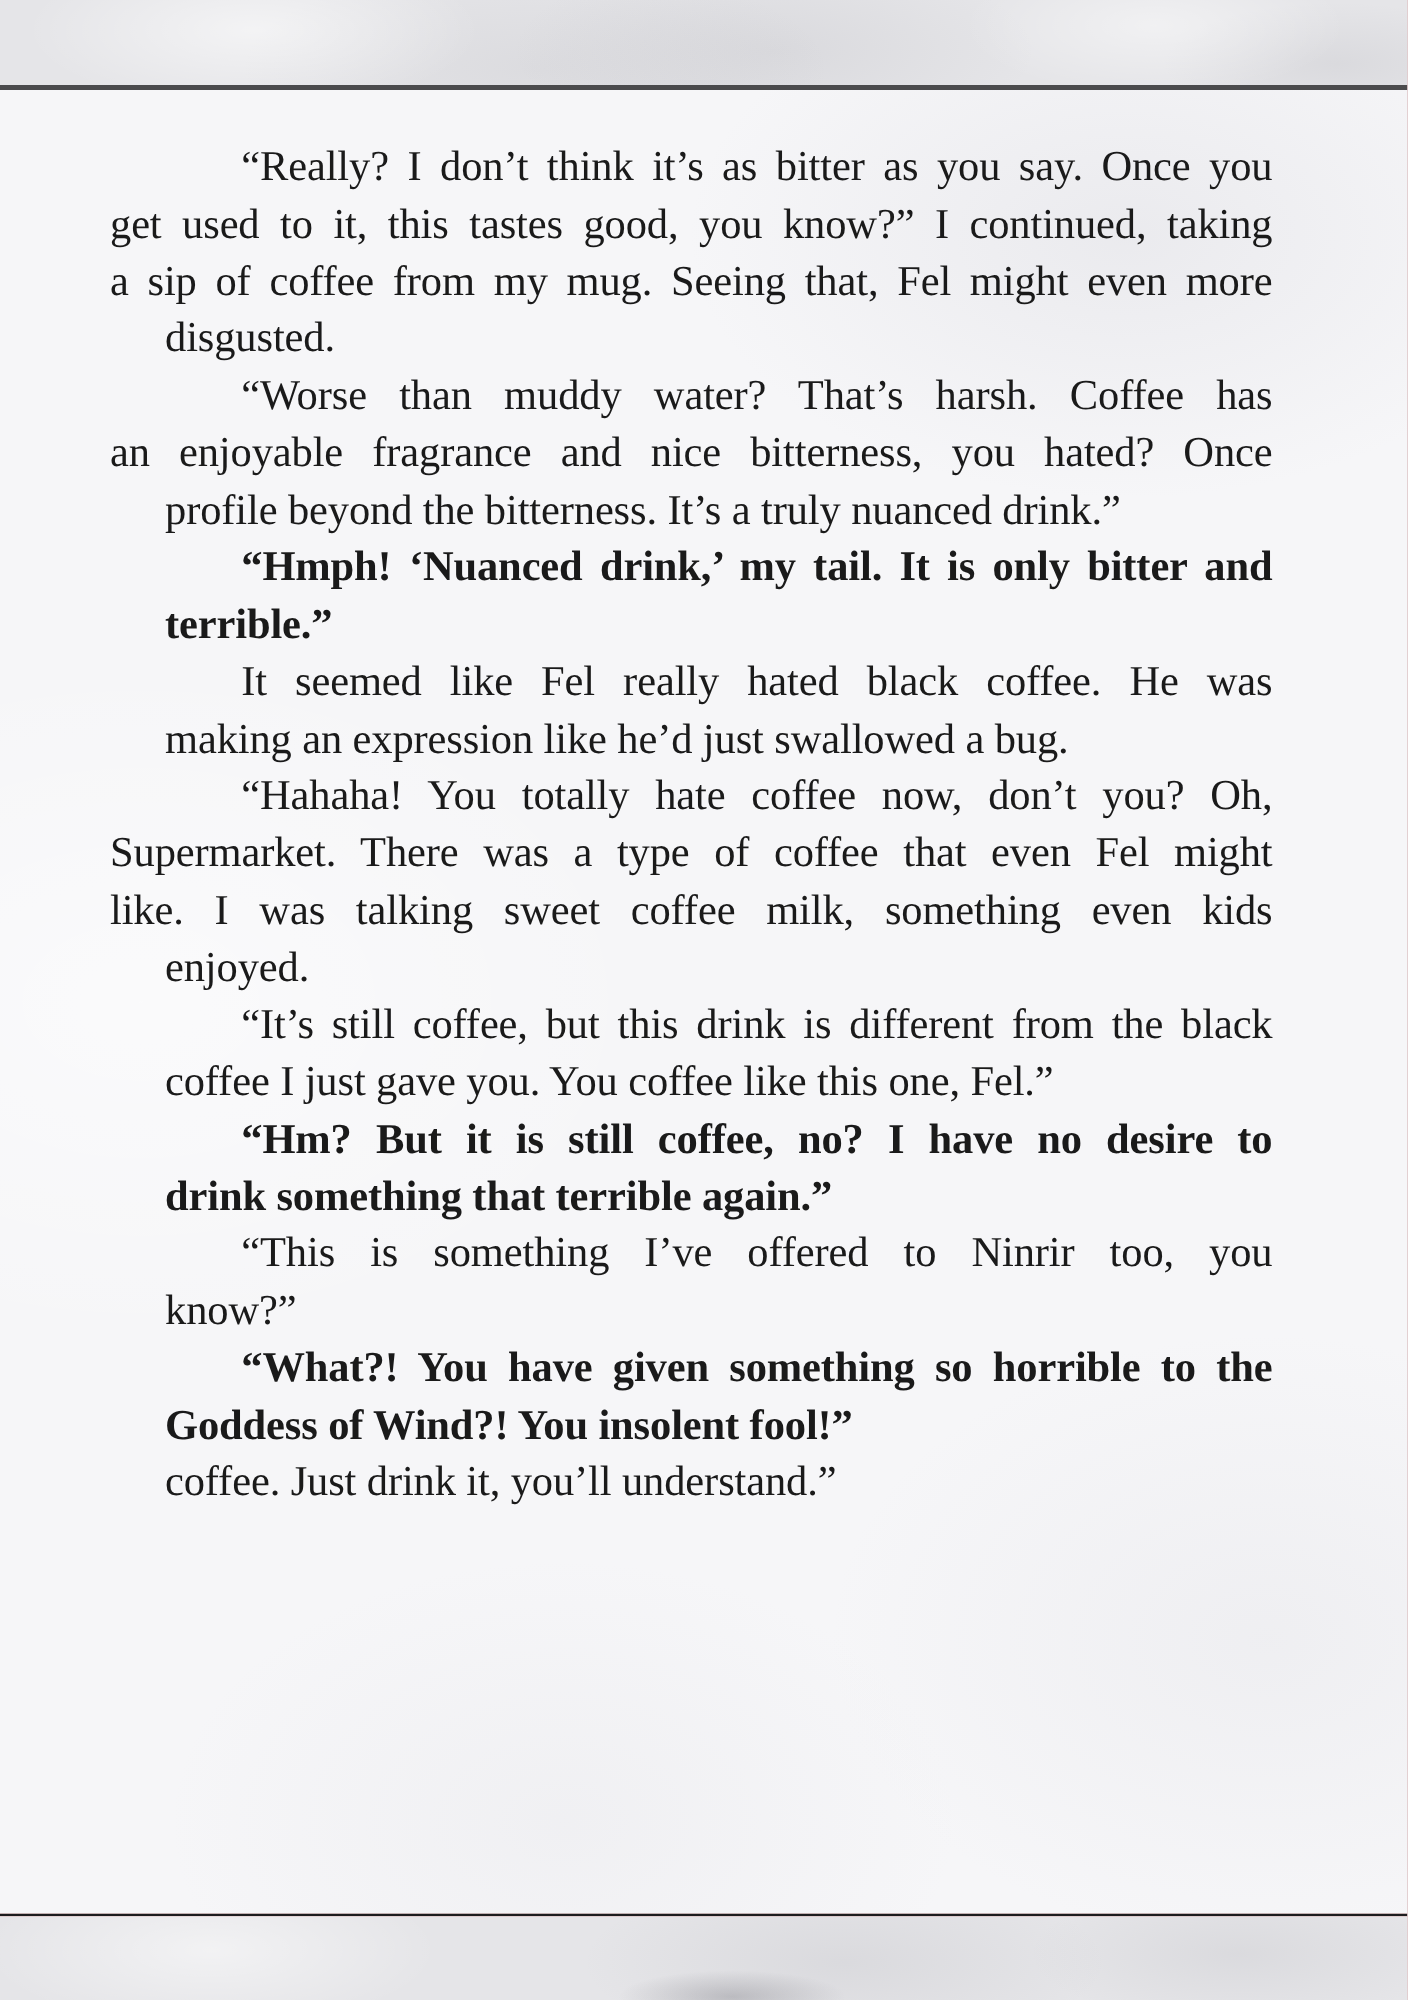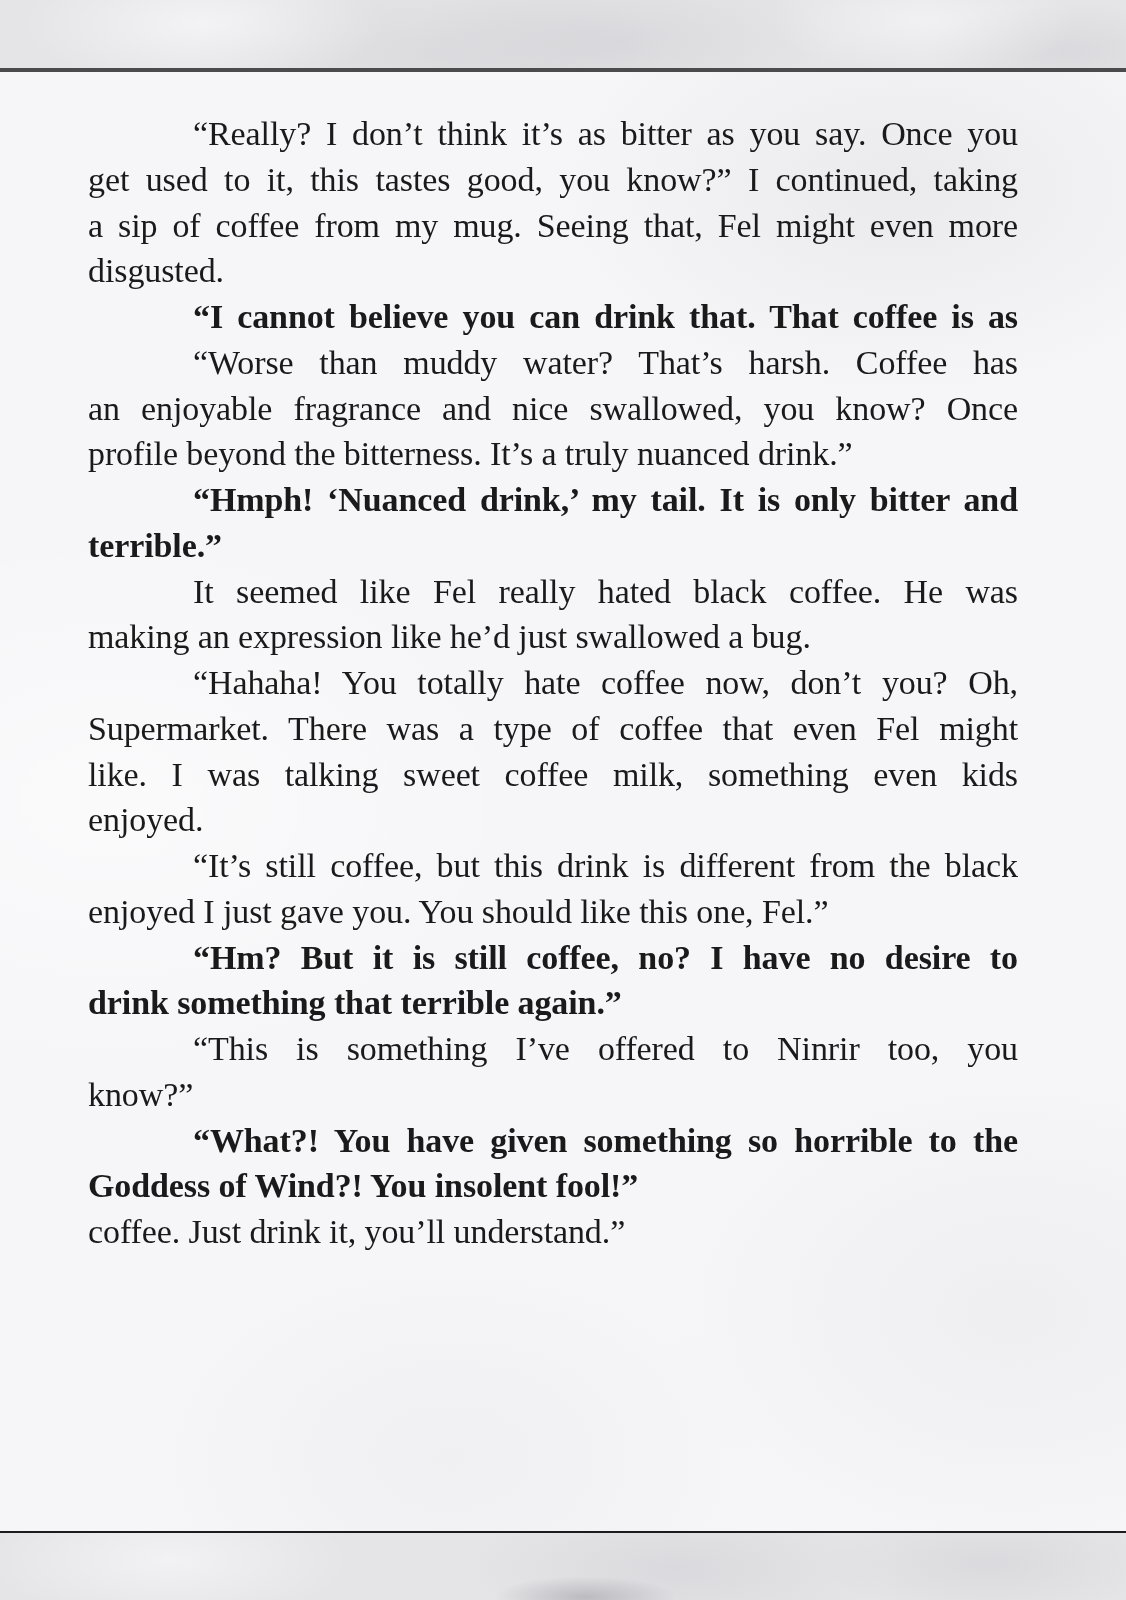--- a/index.html
+++ b/index.html
@@ -69,50 +69,49 @@
     font-size: 34px;
     line-height: 45.75px;
     color: var(--text-color, #1a1a1a);
     letter-spacing: -0.1px;
   }
   .line {
     text-align: justify;
     text-align-last: justify;
     white-space: nowrap; 
   }
-  .line.para-end { text-align-last: left; }
+  .line.para-end { text-align-last: left; margin-left: 44px; }
   .line.para-start { text-indent: 105px; }
   .line.bold { font-weight: 700; }
 </style>
 </head>
 <body>
 
 <div class="page" style="--paper-color: #f6f6f8; --band-color: #e5e5e8; --top-rule-color: #4b4b4d; --bottom-rule-color: #1c1c1e; --text-color: #1a1a1a;">
   <div class="band band-top"></div>
   <div class="rule rule-top"></div>
   <div class="paper"></div>
   <div class="text-block" id="text-block">
       <div class="line para-start">“Really? I don’t think it’s as bitter as you say. Once you</div>
       <div class="line">get used to it, this tastes good, you know?” I continued, taking</div>
       <div class="line">a sip of coffee from my mug. Seeing that, Fel might even more</div>
       <div class="line para-end">disgusted.</div>
-      <div class="line bold para-start">“I cannot believe you can drink that. That coffee is as</div>
       <div class="line para-start">“Worse than muddy water? That’s harsh. Coffee has</div>
-      <div class="line">an enjoyable fragrance and nice swallowed, you know? Once</div>
+      <div class="line">an enjoyable fragrance and nice bitterness, you hated? Once</div>
       <div class="line para-end">profile beyond the bitterness. It’s a truly nuanced drink.”</div>
       <div class="line bold para-start">“Hmph! ‘Nuanced drink,’ my tail. It is only bitter and</div>
       <div class="line bold para-end">terrible.”</div>
       <div class="line para-start">It seemed like Fel really hated black coffee. He was</div>
       <div class="line para-end">making an expression like he’d just swallowed a bug.</div>
       <div class="line para-start">“Hahaha! You totally hate coffee now, don’t you? Oh,</div>
       <div class="line">Supermarket. There was a type of coffee that even Fel might</div>
       <div class="line">like. I was talking sweet coffee milk, something even kids</div>
       <div class="line para-end">enjoyed.</div>
       <div class="line para-start">“It’s still coffee, but this drink is different from the black</div>
-      <div class="line para-end">enjoyed I just gave you. You should like this one, Fel.”</div>
+      <div class="line para-end">coffee I just gave you. You coffee like this one, Fel.”</div>
       <div class="line bold para-start">“Hm? But it is still coffee, no? I have no desire to</div>
       <div class="line bold para-end">drink something that terrible again.”</div>
       <div class="line para-start">“This is something I’ve offered to Ninrir too, you</div>
       <div class="line para-end">know?”</div>
       <div class="line bold para-start">“What?! You have given something so horrible to the</div>
       <div class="line bold para-end">Goddess of Wind?! You insolent fool!”</div>
       <div class="line para-end">coffee. Just drink it, you’ll understand.”</div>
     </div>
   <div class="rule rule-bottom"></div>
   <div class="band band-bottom"></div>

